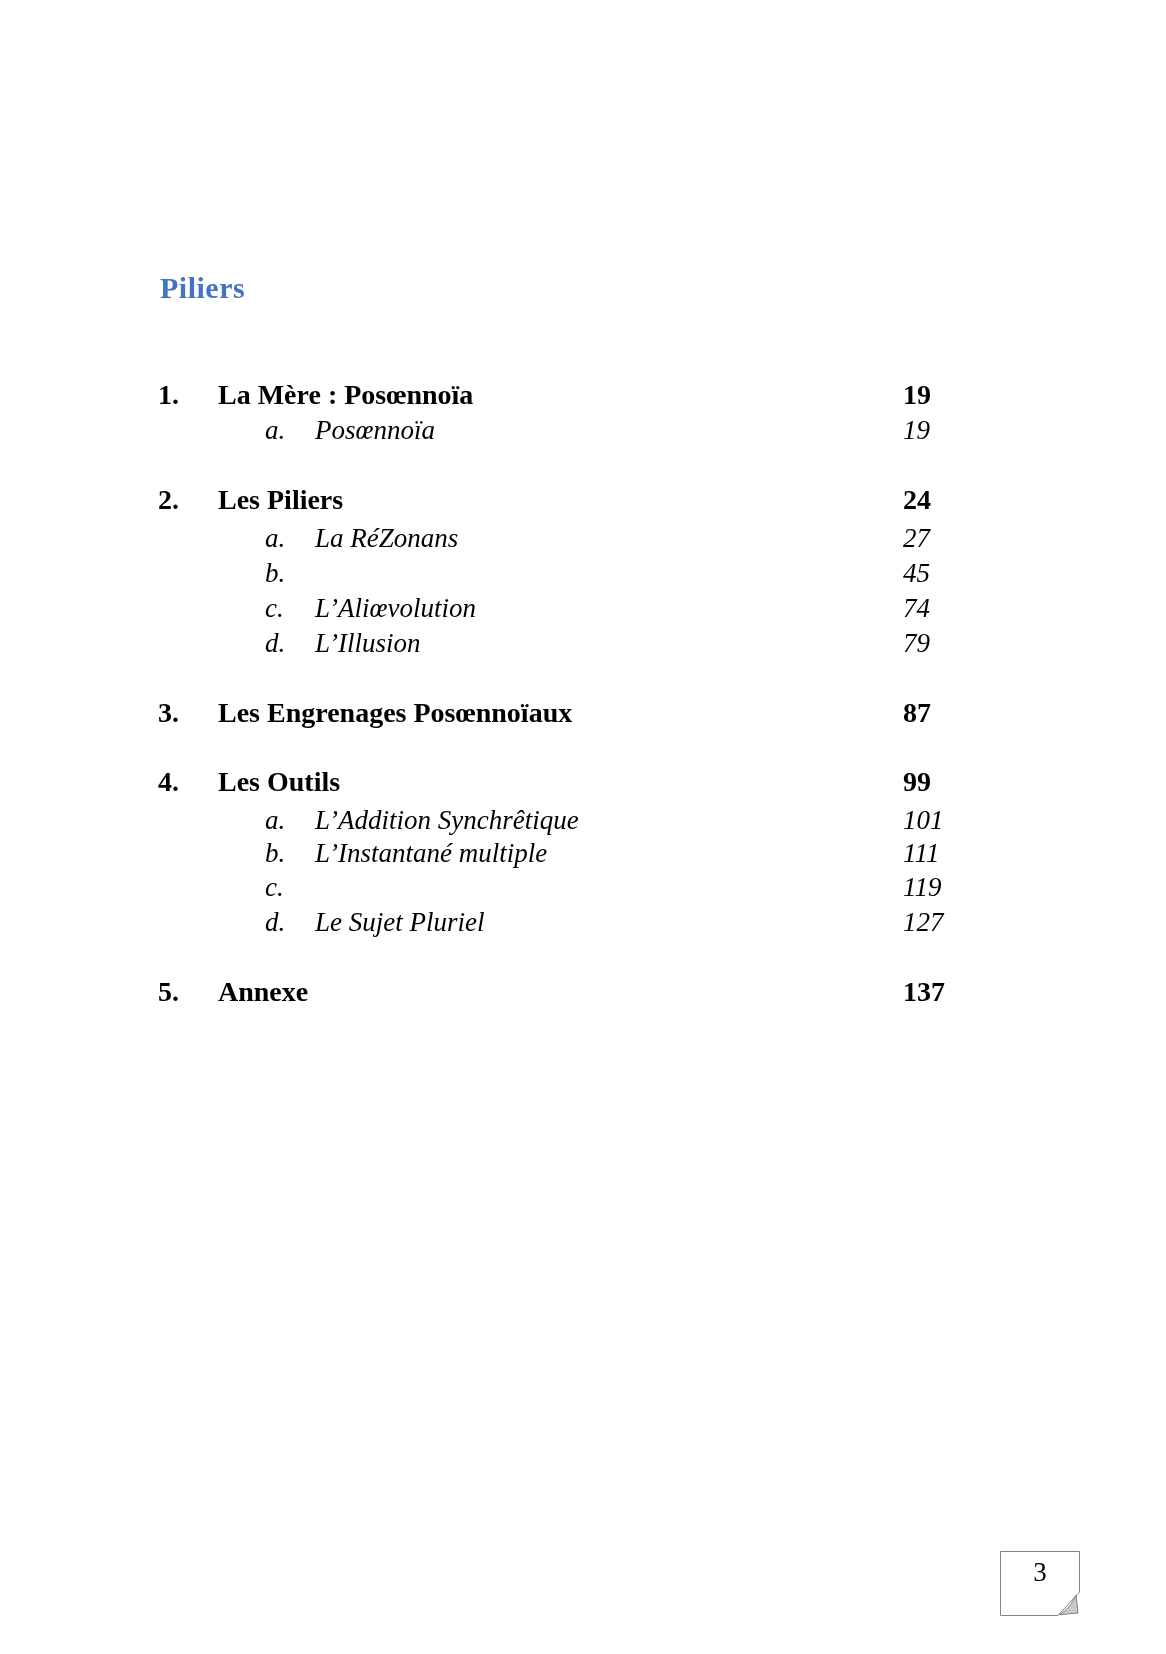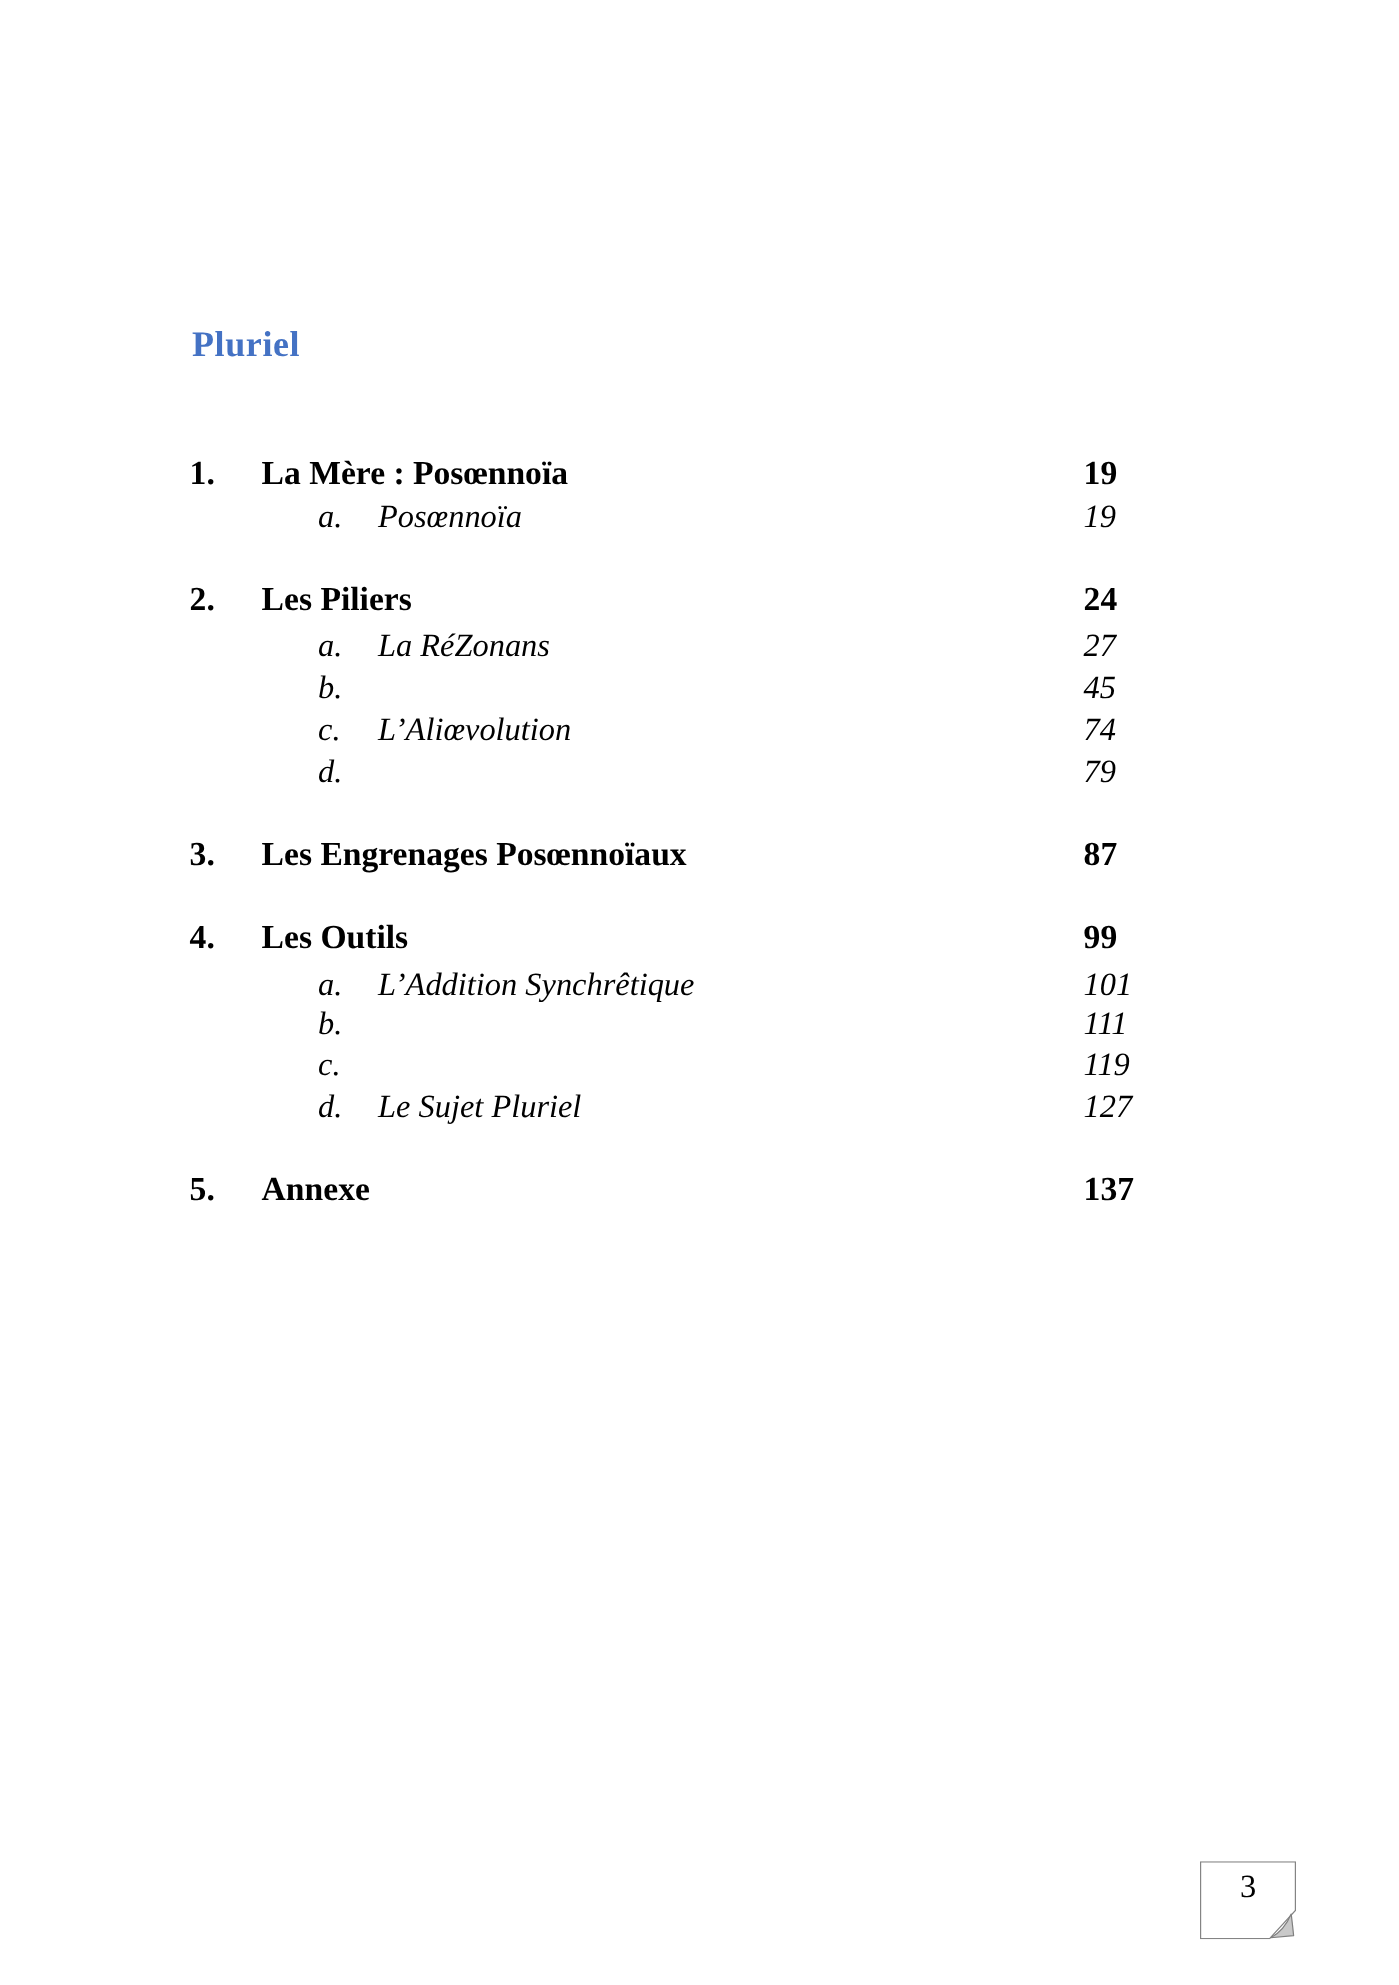--- a/index.html
+++ b/index.html
@@ -80,21 +80,21 @@
     padding-top: 6px;
     font-size: 27px;
     line-height: 30px;
   }
 </style>
 </head>
 <body>
 
 <div class="doc-page">
 
-  <div class="doc-title" style="color: rgb(68, 114, 196);">Pluriel</div>
+  <div class="doc-title" style="color: rgb(68, 114, 196);">Piliers</div>
 
   <div class="toc">
 
     <div class="row section" style="top:377px">
       <span class="num">1.</span>
       <span class="label">La Mère : Posœnnoïa</span>
       <span class="pageno">19</span>
     </div>
     <div class="row sub" style="top:412px">
       <span class="num">a.</span>
@@ -116,20 +116,21 @@
       <span class="num">b.</span>
       <span class="pageno">45</span>
     </div>
     <div class="row sub" style="top:590px">
       <span class="num">c.</span>
       <span class="label">L’Aliœvolution</span>
       <span class="pageno">74</span>
     </div>
     <div class="row sub" style="top:625px">
       <span class="num">d.</span>
+      <span class="label">L’Illusion</span>
       <span class="pageno">79</span>
     </div>
 
     <div class="row section" style="top:695px">
       <span class="num">3.</span>
       <span class="label">Les Engrenages Posœnnoïaux</span>
       <span class="pageno">87</span>
     </div>
 
     <div class="row section" style="top:764px">
@@ -137,20 +138,21 @@
       <span class="label">Les Outils</span>
       <span class="pageno">99</span>
     </div>
     <div class="row sub" style="top:802px">
       <span class="num">a.</span>
       <span class="label">L’Addition Synchrêtique</span>
       <span class="pageno">101</span>
     </div>
     <div class="row sub" style="top:835px">
       <span class="num">b.</span>
+      <span class="label">L’Instantané multiple</span>
       <span class="pageno">111</span>
     </div>
     <div class="row sub" style="top:869px">
       <span class="num">c.</span>
       <span class="pageno">119</span>
     </div>
     <div class="row sub" style="top:904px">
       <span class="num">d.</span>
       <span class="label">Le Sujet Pluriel</span>
       <span class="pageno">127</span>

